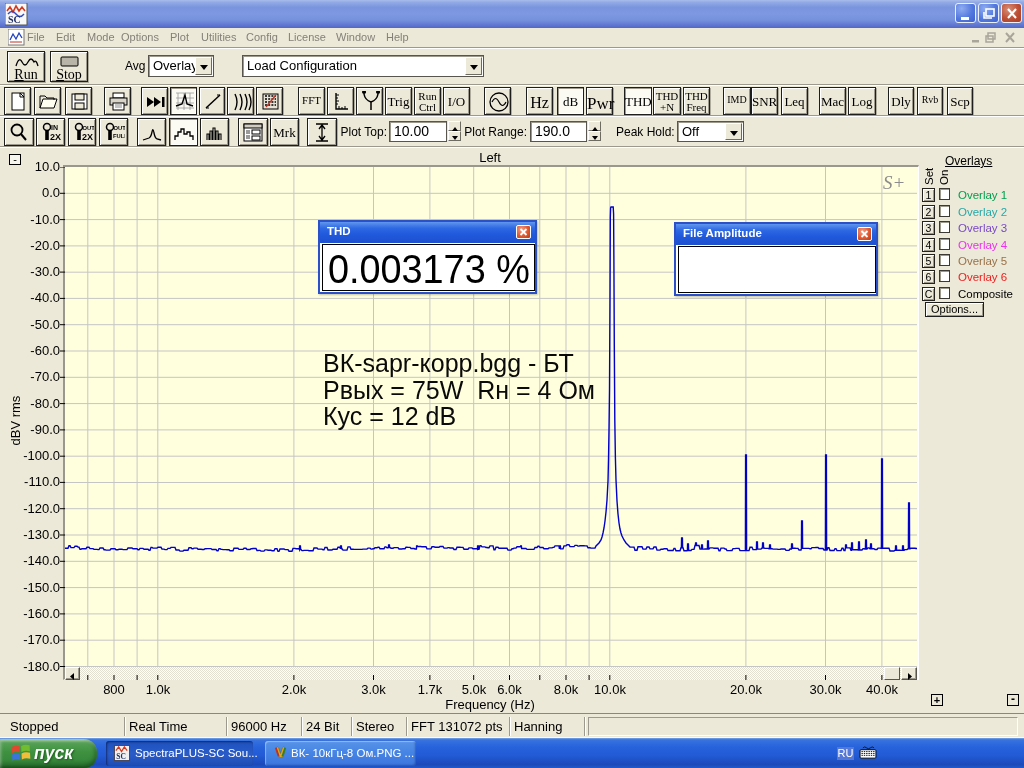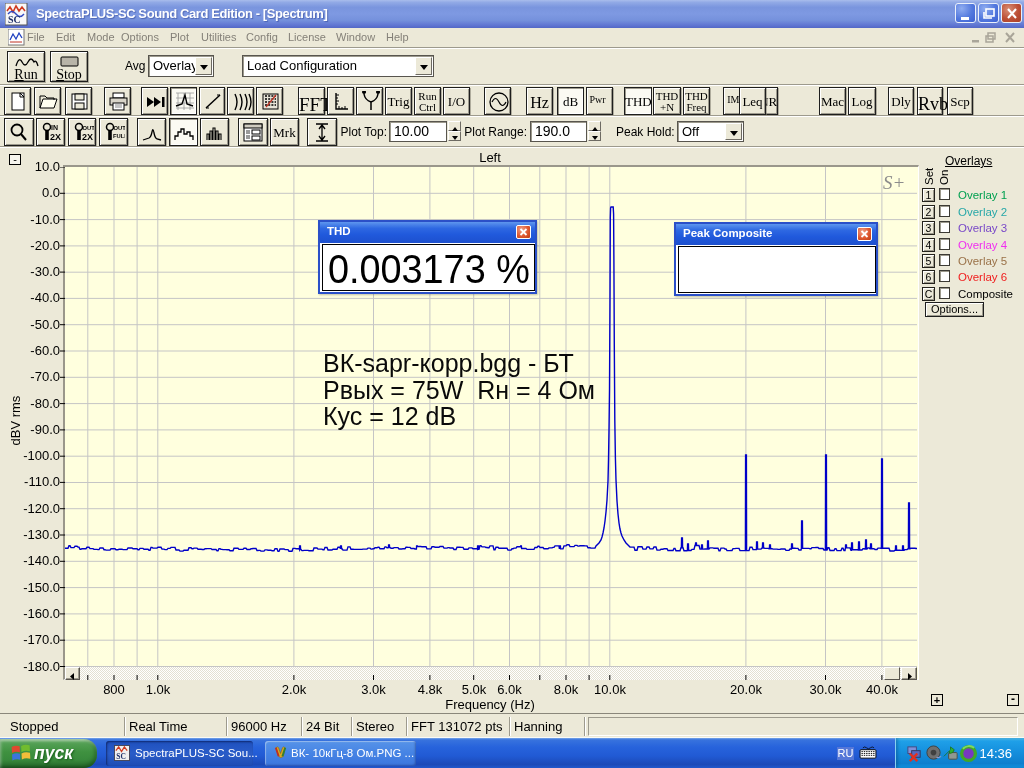--- a/index.html
+++ b/index.html
@@ -79,21 +79,20 @@
 #clock { position:absolute; right:12px; top:8px; font-size:13px; color:#fff; }
 </style></head>
 <body>
 <div id="titlebar">
     <svg class="abs" style="left:5px;top:3px" width="23" height="23" viewBox="0 0 23 23">
 <rect x="0" y="0" width="22" height="22" fill="#f8f8f8" stroke="#555"></rect>
 <path d="M2 8 L5 4 L8 9 L11 3 L14 8 L17 4 L20 8" stroke="#d03a20" stroke-width="1.6" fill="none"></path>
 <path d="M3 11 Q7 6 11 11 T19 11" stroke="#3048c0" stroke-width="1.4" fill="none"></path>
 <text x="3" y="20" font-size="10" font-weight="bold" fill="#203068" font-family="Liberation Serif,serif">SC</text>
 </svg>
-    <div class="ttext">SpectraPLUS-SC Sound Card Edition - [Spectrum]</div>
     <div class="wbtn blue" style="left:955px">
       <svg width="21" height="20">
         <rect x="5" y="13" width="8" height="3" fill="#fff"></rect>
       </svg>
     </div>
     <div class="wbtn blue" style="left:978px">
       <svg width="21" height="20">
         <rect x="7" y="5" width="8" height="7" fill="none" stroke="#fff" stroke-width="1.6"></rect>
         <path d="M5 8 v6 h8" fill="none" stroke="#fff" stroke-width="1.6"></path>
       </svg>
@@ -139,21 +138,21 @@
 <svg class="abs" style="left:9px;top:4px" width="20" height="12">
         <rect x="1" y="1" width="17" height="9" rx="1" fill="#B8B4A8" stroke="#000"></rect>
       </svg>
 <div class="abs btnserif" style="left:0;right:0;top:15px"><span style="text-decoration:underline">S</span>top</div>
     </div>
     <div class="ctl-label" style="left:125px;top:10px">Avg</div>
     <div class="combo" style="left:148px;top:6px;width:66px;height:22px">
       <div class="cbtext">Overlay</div>
       <div class="cbbtn"></div>
     </div>
-    <div class="combo" style="left:242px;top:6px;width:192px;height:22px">
+    <div class="combo" style="left:242px;top:6px;width:242px;height:22px">
       <div class="cbtext">Load Configuration</div>
       <div class="cbbtn"></div>
     </div>
   </div>
 <div class="sepline" style="top:84px"></div>
 <div class="tb" style="top:86px;height:29px">
     <div class="btn3d" style="left:4px;top:1px;width:27px;height:28px">
       <svg class="abs" style="left:3px;top:3px" width="22" height="22" viewBox="0 0 22 22">
         <rect x="4" y="2" width="12" height="17" fill="#fff" stroke="#000"></rect>
         <path d="M12 2 l4 4 h-4 z" fill="#fff" stroke="#000"></path>
@@ -205,21 +204,21 @@
       </svg>
     </div>
     <div class="btn3d" style="left:256px;top:1px;width:27px;height:28px">
       <svg class="abs" style="left:3px;top:3px" width="22" height="22" viewBox="0 0 22 22">
         <rect x="3" y="3" width="15" height="15" fill="#e8e4d8" stroke="#000"></rect>
         <path d="M5 5 h11 M5 8 h11 M5 11 h11 M5 14 h11" stroke="#000" stroke-width="1.6" stroke-dasharray="2 1.2"></path>
         <path d="M6 16 l10 -12" stroke="#c03020" stroke-width="1.2"></path>
       </svg>
     </div>
     <div class="btn3d" style="left:298px;top:1px;width:27px;height:28px">
-      <div class="abs btnserif" style="left:0;right:0;top:6px;font-size:19px">FFT</div>
+      <div class="abs btnserif" style="left:0;right:0;top:6px;font-size:11px">FFT</div>
     </div>
     <div class="btn3d" style="left:327px;top:1px;width:27px;height:28px">
       <svg class="abs" style="left:3px;top:3px" width="22" height="22" viewBox="0 0 22 22">
         <path d="M5 2 v16 h12" stroke="#000" stroke-width="1.4" fill="none"></path>
         <path d="M5 4 h3 M5 7 h2 M5 10 h3 M5 13 h2 M8 18 v-3 M11 18 v-2 M14 18 v-3" stroke="#000"></path>
       </svg>
     </div>
     <div class="btn3d" style="left:356px;top:1px;width:27px;height:28px">
       <svg class="abs" style="left:3px;top:3px" width="22" height="22" viewBox="0 0 22 22">
         <path d="M11 19 V11 M11 11 Q5 9 4 3 M11 11 Q17 9 18 3" stroke="#000" stroke-width="1.5" fill="none"></path>
@@ -241,51 +240,51 @@
         <path d="M4 11 q3.5 -7 7 0 t7 0" fill="none" stroke="#000" stroke-width="1.2"></path>
       </svg>
     </div>
     <div class="btn3d" style="left:526px;top:1px;width:27px;height:28px">
       <div class="abs btnserif" style="left:0;right:0;top:6px;font-size:16px">Hz</div>
     </div>
     <div class="btn3d pressed" style="left:557px;top:1px;width:27px;height:28px">
       <div class="abs btnserif" style="left:0;right:0;top:6px;font-size:13px">dB</div>
     </div>
     <div class="btn3d" style="left:586px;top:1px;width:27px;height:28px">
-      <div class="abs btnserif" style="left:0;right:4px;top:6px;font-size:10px">Pwr</div>
+      <div class="abs btnserif" style="left:0;right:4px;top:6px;font-size:17px">Pwr</div>
     </div>
     <div class="btn3d pressed" style="left:624px;top:1px;width:28px;height:28px">
       <div class="abs btnserif" style="left:0;right:0;top:6px;font-size:13px">THD</div>
     </div>
     <div class="btn3d" style="left:653px;top:1px;width:28px;height:28px">
       <div class="abs btnserif2" style="left:0;right:0;top:3px">THD<br>+N</div>
     </div>
     <div class="btn3d" style="left:683px;top:1px;width:27px;height:28px">
       <div class="abs btnserif2" style="left:0;right:0;top:3px">THD<br>Freq</div>
     </div>
     <div class="btn3d" style="left:723px;top:1px;width:28px;height:28px">
       <div class="abs btnserif" style="left:0;right:0;top:6px;font-size:10px">IMD</div>
     </div>
     <div class="btn3d" style="left:751px;top:1px;width:27px;height:28px">
       <div class="abs btnserif" style="left:0;right:0;top:6px;font-size:13px">SNR</div>
     </div>
-    <div class="btn3d" style="left:739px;top:1px;width:27px;height:28px">
+    <div class="btn3d" style="left:781px;top:1px;width:27px;height:28px">
       <div class="abs btnserif" style="left:0;right:0;top:6px;font-size:13px">Leq</div>
     </div>
     <div class="btn3d" style="left:819px;top:1px;width:27px;height:28px">
       <div class="abs btnserif" style="left:0;right:0;top:6px;font-size:13px">Mac</div>
     </div>
     <div class="btn3d" style="left:848px;top:1px;width:28px;height:28px">
       <div class="abs btnserif" style="left:0;right:0;top:6px;font-size:13px">Log</div>
     </div>
     <div class="btn3d" style="left:888px;top:1px;width:26px;height:28px">
       <div class="abs btnserif" style="left:0;right:0;top:6px;font-size:13px">Dly</div>
     </div>
     <div class="btn3d" style="left:917px;top:1px;width:26px;height:28px">
-      <div class="abs btnserif" style="left:0;right:0;top:6px;font-size:18px">Rvb</div>
+      <div class="abs btnserif" style="left:0;right:0;top:6px;font-size:10px">Rvb</div>
     </div>
     <div class="btn3d" style="left:947px;top:1px;width:26px;height:28px">
       <div class="abs btnserif" style="left:0;right:0;top:6px;font-size:13px">Scp</div>
     </div>
   </div>
 <div class="sepline" style="top:115px"></div>
 <div class="tb" style="top:117px;height:46px">
     <div class="btn3d" style="left:4px;top:1px;width:30px;height:28px">
       <svg class="abs" style="left:3px;top:3px" width="22" height="22" viewBox="0 0 22 22">
         <circle cx="9" cy="8" r="5.5" fill="none" stroke="#000" stroke-width="1.8"></circle>
@@ -415,21 +414,21 @@
     <path d="M0 0.0 H5 M0 26.3 H5 M0 52.6 H5 M0 78.9 H5 M0 105.1 H5 M0 131.4 H5 M0 157.7 H5 M0 184.0 H5 M0 210.3 H5 M0 236.6 H5 M0 262.9 H5 M0 289.2 H5 M0 315.4 H5 M0 341.7 H5 M0 368.0 H5 M0 394.3 H5 M0 420.6 H5 M0 446.9 H5 M0 473.2 H5 M0 499.5 H5" stroke="#000"></path>
   </svg>
 <div class="abs" style="left:-15px;top:408px;width:60px;font-size:13px;color:#000;transform:rotate(-90deg)">dBV rms</div>
 <svg class="abs" style="left:65px;top:675px" width="852" height="6" viewBox="0 0 852 6">
     <path d="M22.8 0 V5 M49.0 0 V5 M72.1 0 V5 M92.8 0 V5 M228.9 0 V5 M308.5 0 V5 M364.9 0 V5 M408.7 0 V5 M444.5 0 V5 M474.8 0 V5 M501.0 0 V5 M524.1 0 V5 M544.8 0 V5 M680.9 0 V5 M760.5 0 V5 M816.9 0 V5" stroke="#000"></path>
   </svg>
 <div class="axlabel" style="left:84px;top:682px;width:60px;text-align:center">800</div>
 <div class="axlabel" style="left:128px;top:682px;width:60px;text-align:center">1.0k</div>
 <div class="axlabel" style="left:264px;top:682px;width:60px;text-align:center">2.0k</div>
 <div class="axlabel" style="left:343.5px;top:682px;width:60px;text-align:center">3.0k</div>
-<div class="axlabel" style="left:400px;top:682px;width:60px;text-align:center">4.8k</div>
+<div class="axlabel" style="left:400px;top:682px;width:60px;text-align:center">1.7k</div>
 <div class="axlabel" style="left:444px;top:682px;width:60px;text-align:center">5.0k</div>
 <div class="axlabel" style="left:479.5px;top:682px;width:60px;text-align:center">6.0k</div>
 <div class="axlabel" style="left:536px;top:682px;width:60px;text-align:center">8.0k</div>
 <div class="axlabel" style="left:580px;top:682px;width:60px;text-align:center">10.0k</div>
 <div class="axlabel" style="left:716px;top:682px;width:60px;text-align:center">20.0k</div>
 <div class="axlabel" style="left:795.5px;top:682px;width:60px;text-align:center">30.0k</div>
 <div class="axlabel" style="left:852px;top:682px;width:60px;text-align:center">40.0k</div>
 <div class="axlabel" style="left:400px;top:697px;width:180px;text-align:center">Frequency (Hz)</div>
 <div class="abs" style="left:931px;top:694px;width:12px;height:12px;border:1px solid #000;background:#ECE9D8;font-size:11px;line-height:10px;text-align:center;font-weight:bold">+</div>
 <div class="abs" style="left:1007px;top:694px;width:12px;height:12px;border:1px solid #000;background:#ECE9D8;font-size:12px;line-height:8px;text-align:center;font-weight:bold">-</div>
@@ -439,21 +438,21 @@
     <div class="mclose">
       <svg width="13" height="12" style="position:absolute;left:0;top:0">
         <path d="M3.5 3 L9.5 9 M9.5 3 L3.5 9" stroke="#fff" stroke-width="1.8"></path>
       </svg>
     </div>
     <div class="mbody"></div>
     <div class="mval" style="left:8px;top:25px;transform:scaleX(.945)">0.003173 %</div>
   </div>
 <div class="miniwin" style="left:674px;top:222px;width:204px;height:74px">
     <div class="mtitle"></div>
-    <div class="mtext">Peak Composite</div>
+    <div class="mtext">File Amplitude</div>
     <div class="mclose">
       <svg width="13" height="12" style="position:absolute;left:0;top:0">
         <path d="M3.5 3 L9.5 9 M9.5 3 L3.5 9" stroke="#fff" stroke-width="1.8"></path>
       </svg>
     </div>
     <div class="mbody"></div>
   </div>
 <div class="abs" style="left:323px;top:350px;font-size:25px;line-height:26.5px;color:#0a0a0a;white-space:pre">ВК-sapr-корр.bgg - БТ
 Рвых = 75W  Rн = 4 Ом
 Кус = 12 dB</div>
@@ -530,34 +529,12 @@
         <path d="M13 3 L10 12" stroke="#308030" stroke-width="2"></path>
       </svg>
       <div class="ttext2" style="left:26px">ВК- 10кГц-8 Ом.PNG ...</div>
     </div>
     <div class="abs" style="left:837px;top:9px;width:17px;height:13px;background:#5577D8;color:#fff;font-size:11px;text-align:center;line-height:13px">RU</div>
     <svg class="abs" style="left:859px;top:8px" width="18" height="14" viewBox="0 0 19 15">
 <rect x="1" y="4" width="17" height="9" rx="1" fill="#fff" stroke="#000"></rect>
 <path d="M2.5 6 h14 M2.5 8 h14 M2.5 10 h14" stroke="#000" stroke-width="1" stroke-dasharray="1.5 1"></path>
 <path d="M4 2 q2 -2 4 0 t4 0 t4 0" fill="none" stroke="#000" stroke-width="0.8"></path>
 </svg>
-    <div id="tray">
-      <svg class="abs" style="left:10px;top:7px" width="17" height="17" viewBox="0 0 18 18">
-<rect x="2" y="2" width="9" height="7" fill="#8090d8" stroke="#404880"></rect>
-<rect x="6" y="6" width="9" height="7" fill="#5868c0" stroke="#303860"></rect>
-<path d="M4 9 L12 17 M12 9 L4 17" stroke="#E03020" stroke-width="2.6"></path>
-</svg>
-      <svg class="abs" style="left:29px;top:7px" width="17" height="17" viewBox="0 0 18 18">
-<circle cx="9" cy="8" r="7" fill="#707070" stroke="#404040"></circle>
-<circle cx="9" cy="8" r="3" fill="#404040"></circle>
-<path d="M12 13 q3 1 5 -1" stroke="#9098c8" stroke-width="1.2" fill="none"></path>
-</svg>
-      <svg class="abs" style="left:46px;top:7px" width="17" height="17" viewBox="0 0 18 18">
-<rect x="7" y="8" width="9" height="7" rx="1" fill="#909890" stroke="#485048"></rect>
-<path d="M2 12 L8 6 L8 9 Q12 9 13 5 L9 2 L9 5" fill="#30B030" stroke="#187018" stroke-width="0.8"></path>
-</svg>
-      <svg class="abs" style="left:63px;top:6px" width="19" height="19" viewBox="0 0 20 20">
-<circle cx="10" cy="10" r="9" fill="#40A828"></circle>
-<circle cx="10" cy="10" r="5.5" fill="#7838C0"></circle>
-<path d="M4 5 a9 9 0 0 1 12 -1" stroke="#80d860" stroke-width="2" fill="none"></path>
-</svg>
-      <div id="clock">14:36</div>
-    </div>
   </div>
 </body></html>

